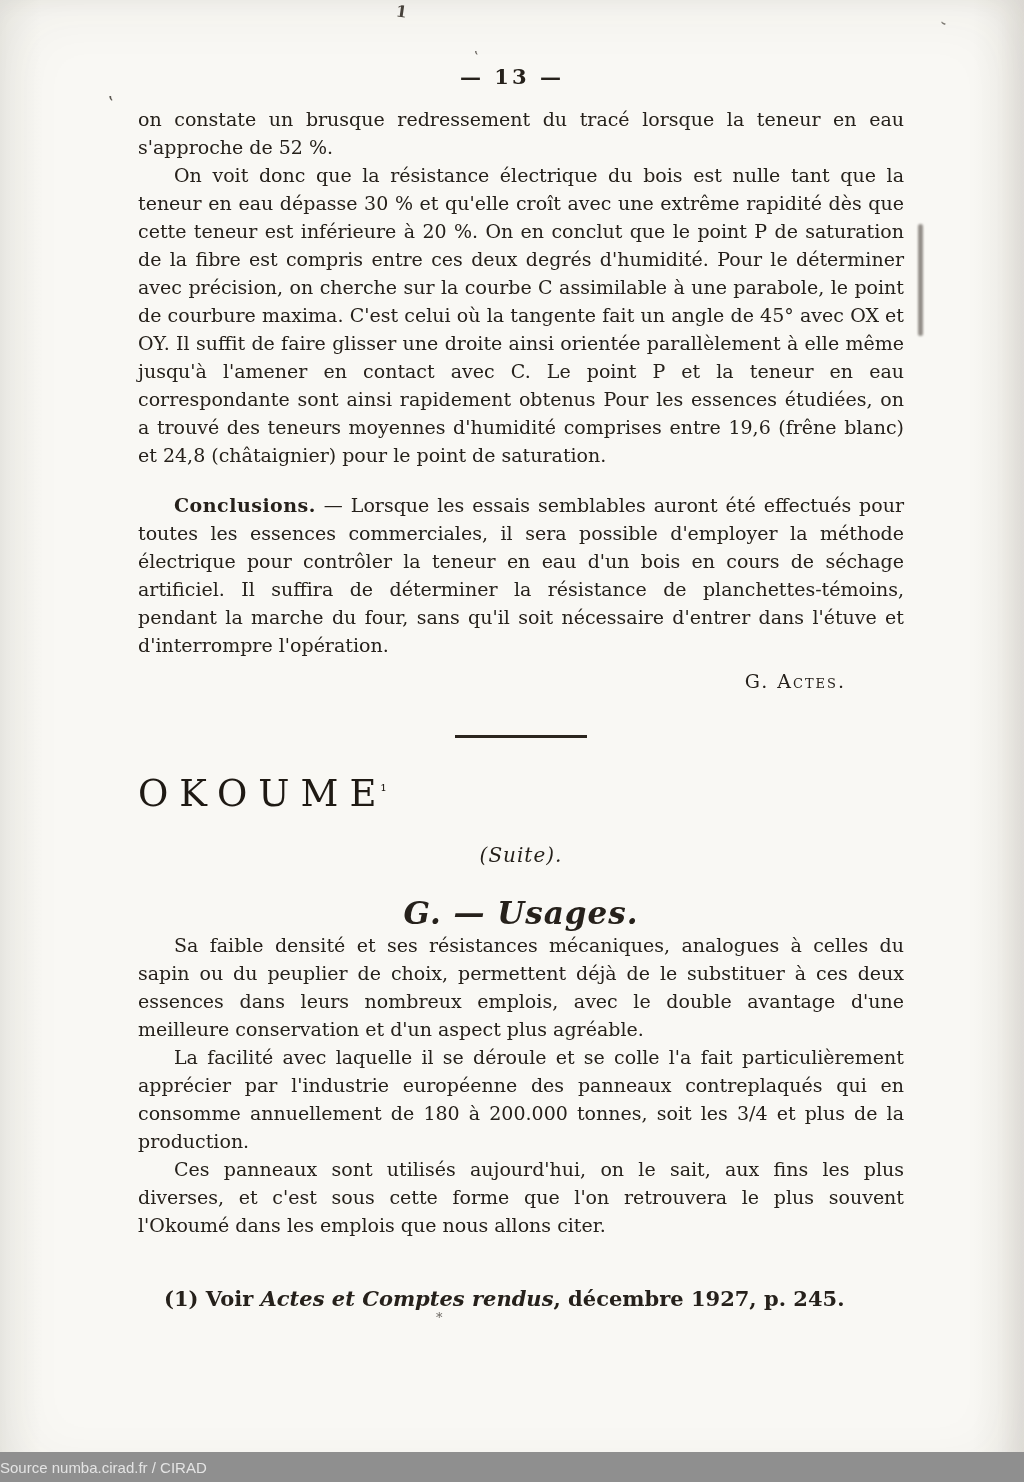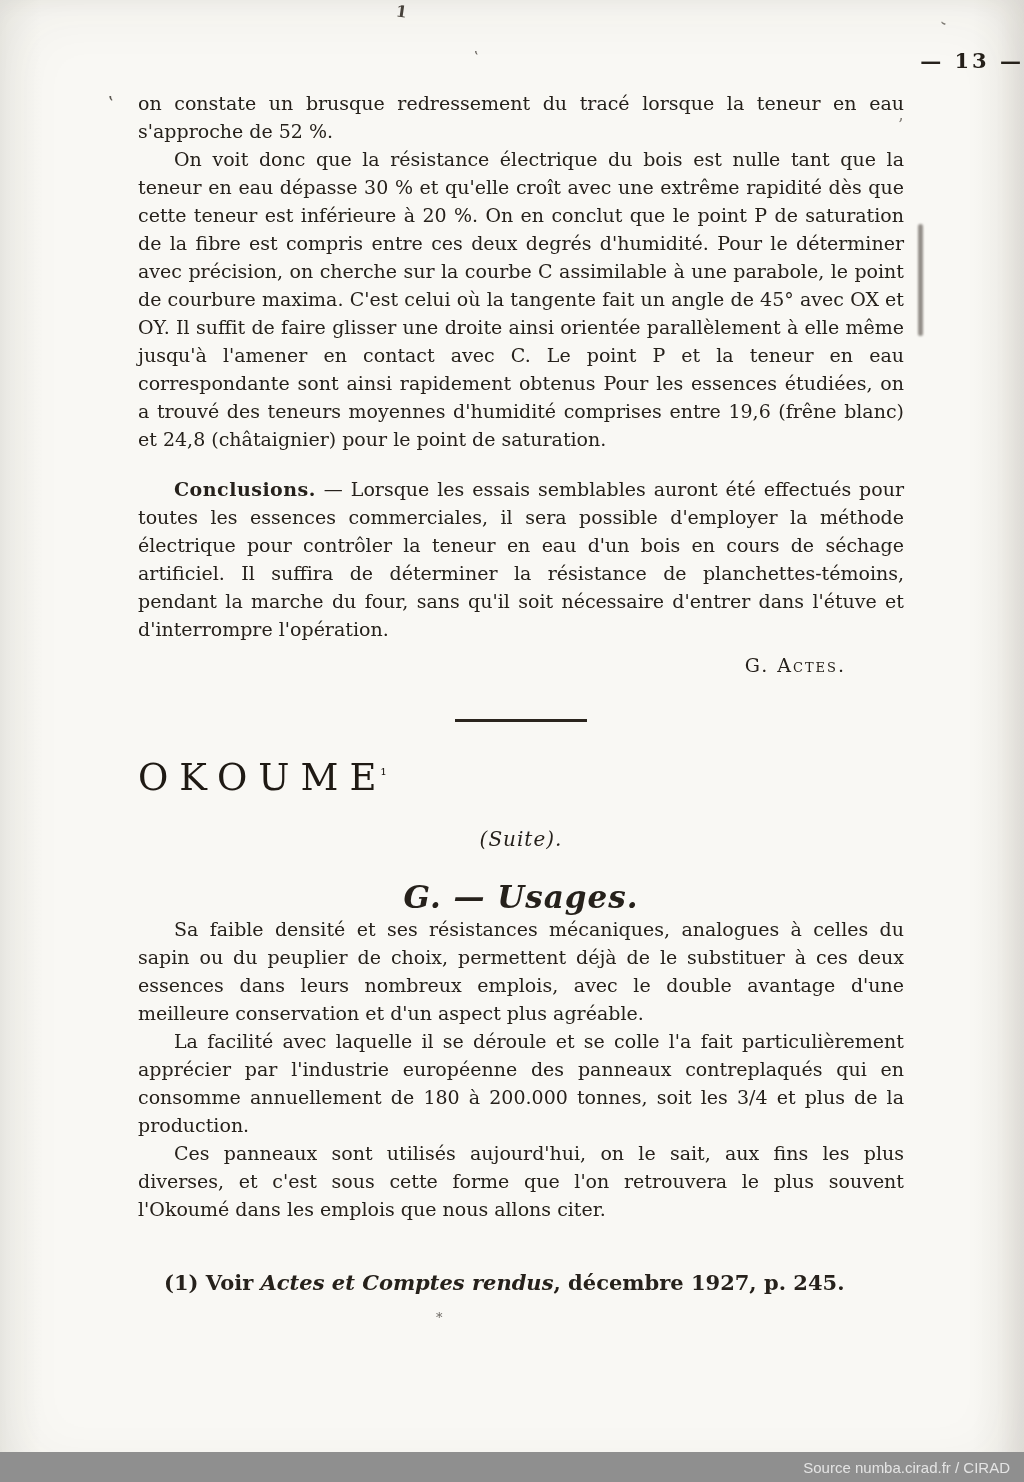--- a/index.html
+++ b/index.html
@@ -19,22 +19,22 @@
   }
   .page::before {
     content: "";
     position: absolute;
     inset: 0;
     box-shadow: inset 0 0 70px rgba(60,50,40,0.07), inset -10px 0 22px rgba(60,50,40,0.06);
     pointer-events: none;
   }
 
   .pageno {
-    text-align: right;
-    padding-top: 48px;
+    text-align: center;
+    padding-top: 64px;
     font-size: 21px;
     font-weight: bold;
     letter-spacing: 3px;
   }
 
   .content {
     width: 766px;
     margin: 16px 0 0 138px;
   }
 
@@ -115,22 +115,22 @@
   .credit-bar {
     position: absolute;
     left: 0; right: 0; bottom: 0;
     height: 30px;
     background: #8f8f8f;
     color: #e4e4e4;
     font-family: "Liberation Sans", sans-serif;
     font-size: 15px;
     display: flex;
     align-items: center;
-    justify-content: flex-end;
-    padding-right: 14px;
+    justify-content: flex-start;
+    padding-right: 7px;
     box-sizing: border-box;
   }
 
   .artifact {
     position: absolute;
     font-family: "DejaVu Serif", serif;
     color: #2a241d;
     pointer-events: none;
   }
   .a0 { left: 396px; top: 2px;  font-size: 16px; font-weight: bold; transform: rotate(8deg); opacity: .85; }

